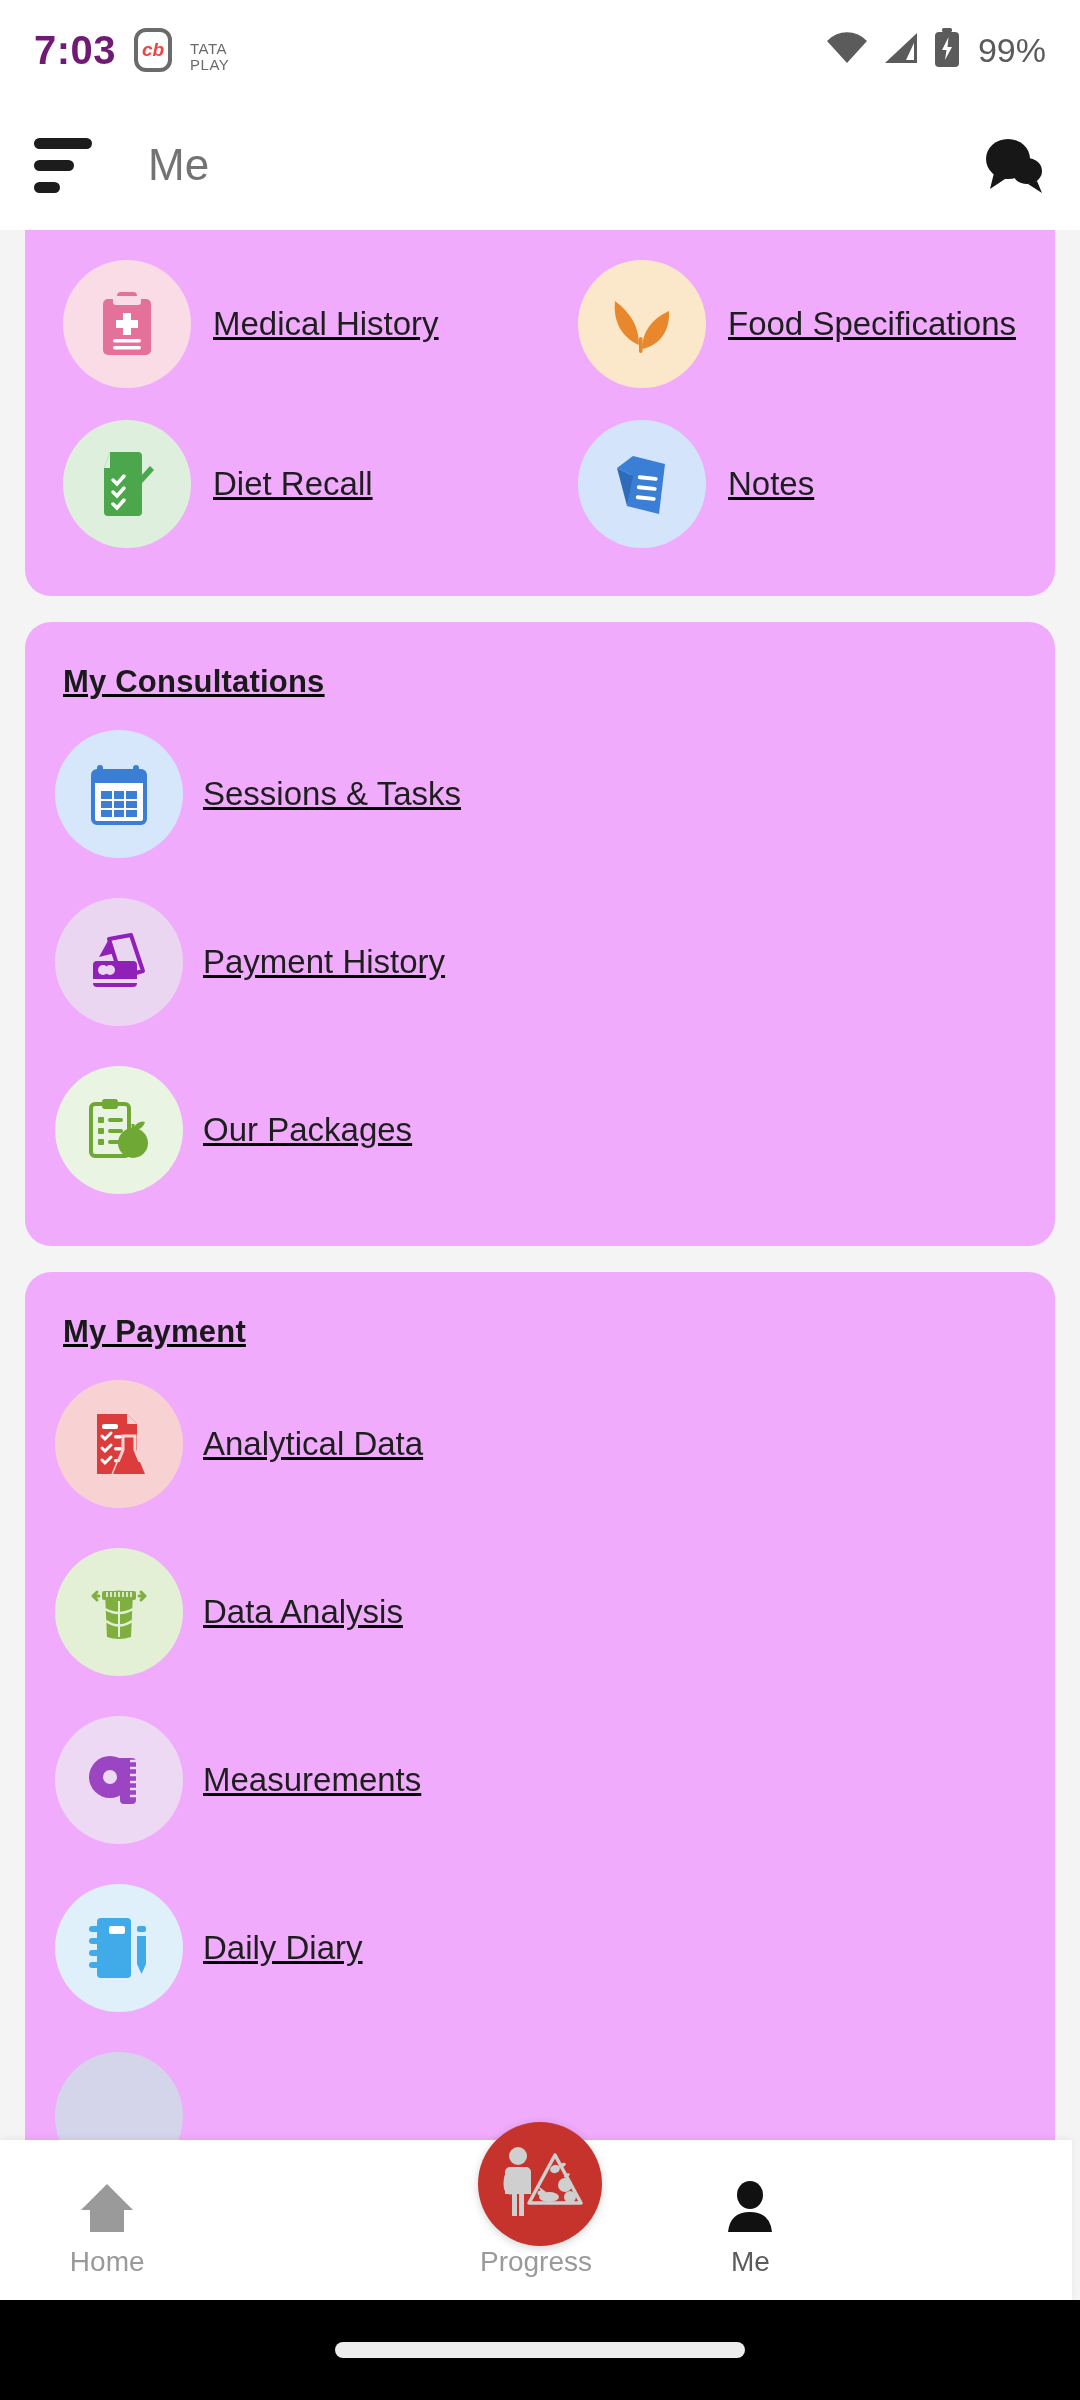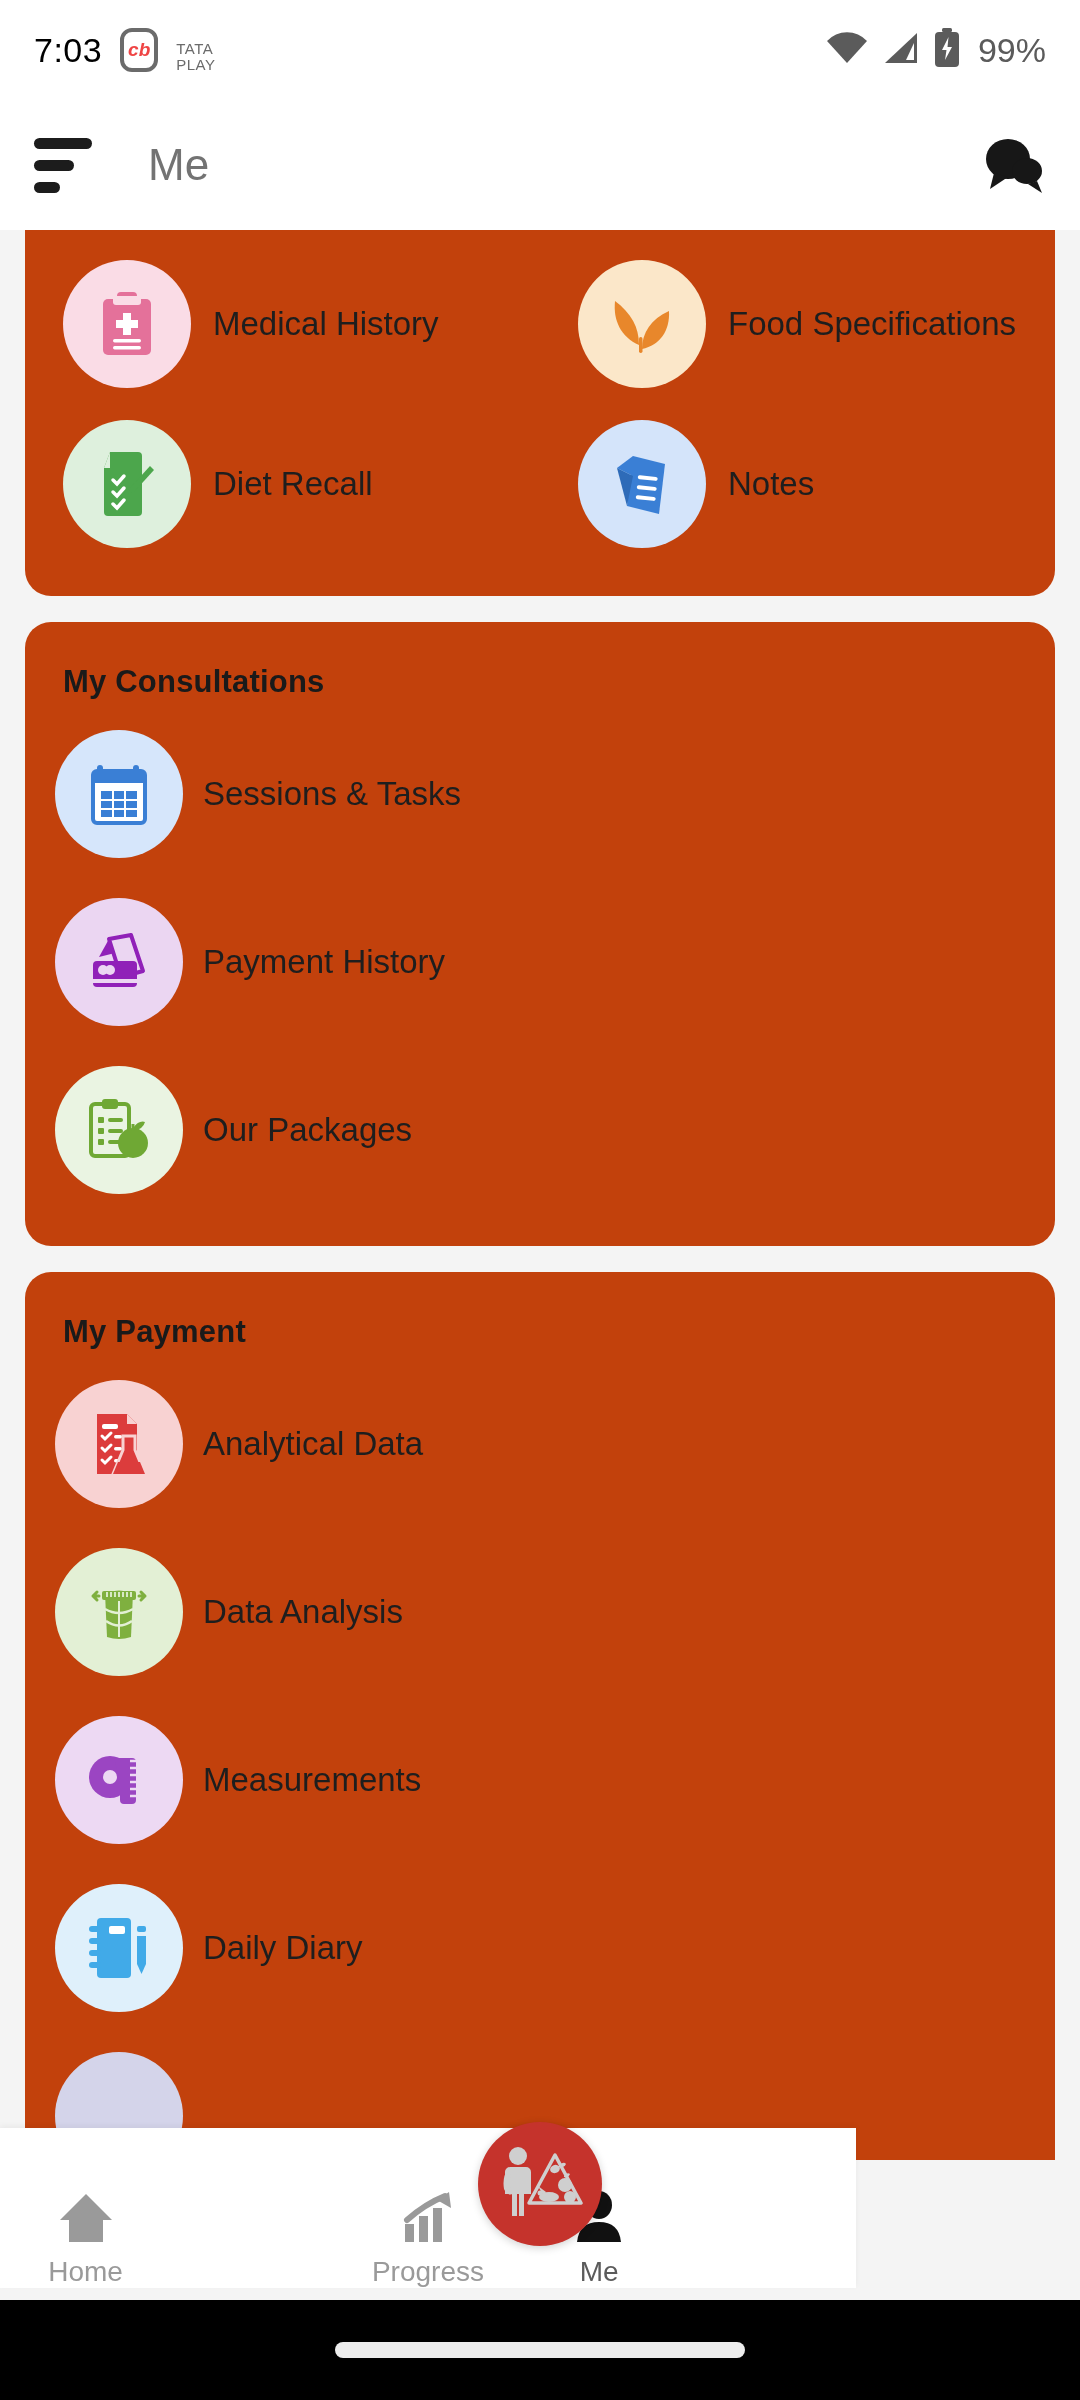--- a/index.html
+++ b/index.html
@@ -11,21 +11,21 @@
   }
   #screen { position:relative; width:1080px; height:2400px; background:#F4F4F4; overflow:hidden; }
 
   
   #statusbar {
     position:absolute; top:0; left:0; width:1080px; height:100px;
     background:#FFFFFF; display:flex; align-items:center;
     padding:0 34px; z-index:40;
   }
   .sb-left { display:flex; align-items:center; gap:18px; }
-  .sb-time { font-size:34px; color:#000000; letter-spacing:0.5px; }
+  .sb-time { font-size:40px; color:#701a75; letter-spacing:0.5px;font-weight:bold; }
   .sb-cb {
     width:38px; height:44px; border:4px solid #6B6B6B; border-radius:12px;
     display:flex; align-items:center; justify-content:center;
     font-size:19px; font-style:italic; color:#ef4444; font-weight:bold;
   }
   .sb-tata { font-size:15px; line-height:1.05; color:#6B6B6B; font-weight:normal; letter-spacing:0.5px;margin-top:14px; }
   .sb-right { margin-left:auto; display:flex; align-items:center; gap:14px; }
   .sb-batt-text { font-size:34px; color:#5B5B5B; margin-left:4px; }
 
   
@@ -40,23 +40,24 @@
   #hamburger i:nth-child(3){ width:26px; }
   #appbar-title { margin-left:56px; font-size:44px; color:#737373; }
   #chat-icon { margin-left:auto; width:66px; height:66px; display:flex; align-items:center; justify-content:center; cursor:pointer; }
 
   
   #content {
     position:absolute; top:230px; left:0; width:1080px; height:1930px;
     background:#F4F4F4; overflow:hidden;
   }
   .card {
-    background:#c2410c; border-radius:26px;
+    background:#f0abfc; border-radius:26px;
     margin:0 25px 26px 25px; padding:0 0 32px 0;
     position:relative;
+    text-decoration:underline;
   }
   .card.first { border-radius:0 0 26px 26px; margin-top:0; padding-top:14px; }
   .card-title {
     font-size:31px; font-weight:bold; color:#1A1A1A;
     padding:42px 0 10px 38px; letter-spacing:0.2px;
   }
 
   
   .grid-row { display:flex; }
   .grid-item { width:50%; display:flex; align-items:center; padding:16px 0 16px 38px; cursor:pointer; }
@@ -66,22 +67,22 @@
     width:128px; height:128px; border-radius:50%;
     display:flex; align-items:center; justify-content:center;
     flex:0 0 128px;
   }
   .ic svg { display:block; }
   .item-label { font-size:33px; color:#1E1E1E; margin-left:22px; white-space:nowrap; }
   .list-item .item-label { margin-left:20px; }
 
   
   #bottomnav {
-    position:absolute; bottom:112px; left:0; width:856px; height:160px;
-    background:#FFFFFF; display:flex; align-items:flex-end; z-index:30;
+    position:absolute; bottom:100px; left:0; width:1072px; height:160px;
+    background:#FFFFFF; display:flex; align-items:center; z-index:30;
     box-shadow:0 -2px 6px rgba(0,0,0,0.05);
   }
   .nav-item {
     width:20%; display:flex; flex-direction:column; align-items:center;
     padding-top:18px; gap:6px; cursor:pointer;
   }
   .nav-item.spacer { visibility:hidden; }
   .nav-label { font-size:28px; color:#9A9A9A; }
   .nav-item.active .nav-label { color:#5B5B5B; }
   #fab-btn {

